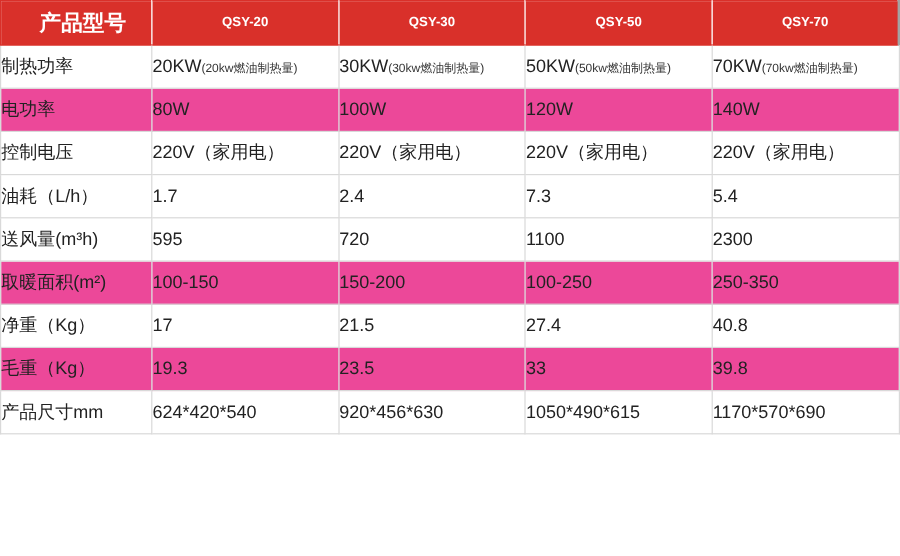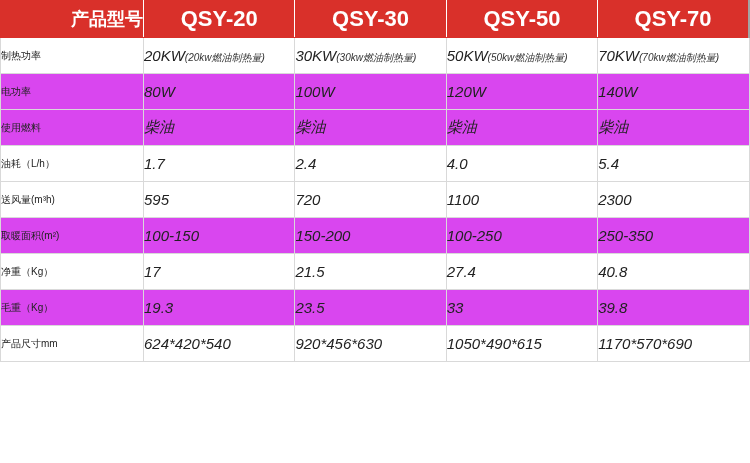--- a/index.html
+++ b/index.html
@@ -22,55 +22,54 @@
   table.spec-table th {
     border: 1px solid #d9d9d9;
     padding: 0;
     vertical-align: middle;
   }
   
   tr.header-row th {
     background: #d9302a;
     color: #ffffff;
     height: 36px;
-    font-size: 22px;
+    font-size: 11px;
     font-weight: bold;
     border: 1px solid #d9302a;
     border-right: 1px solid #ffffff;
   }
   tr.header-row th:last-child {
     border-right: 2px solid #a3a3a3;
   }
   tr.header-row th.label-col {
-    text-align: right;
-    padding-left: 28px;
+    text-align: center;
+    padding-left: 11px;
     font-size: 18px;
   }
   th.label-col, td.label-col {
     width: 114px;
   }
   td.label-col {
     text-align: left;
     padding-left: 12px;
-    font-size: 10px;
+    font-size: 15px;
     color: #222222;
     background: #ffffff;
   }
   td.value-col {
     padding-left: 12px;
     font-size: 15px;
     color: #222222;
     height: 35px;
-    font-style: italic;
   }
   tr.row-even td {
     background: #ffffff;
   }
   tr.row-odd td {
-    background: #d946ef;
+    background: #ec4899;
   }
   .small-note {
     font-size: 10px;
     color: #333333;
     letter-spacing: 0;
   }
   .val-main {
     font-size: 15px;
   }
 </style>
@@ -96,34 +95,34 @@
   </tr>
 
   <tr class="row-odd">
     <td class="label-col">电功率</td>
     <td class="value-col">80W</td>
     <td class="value-col">100W</td>
     <td class="value-col">120W</td>
     <td class="value-col">140W</td>
   </tr>
 
+  <tr class="row-even">
+    <td class="label-col">控制电压</td>
+    <td class="value-col">220V（家用电）</td>
+    <td class="value-col">220V（家用电）</td>
+    <td class="value-col">220V（家用电）</td>
+    <td class="value-col">220V（家用电）</td>
+  </tr>
 
-  <tr class="row-odd">
-    <td class="label-col">使用燃料</td>
-    <td class="value-col">柴油</td>
-    <td class="value-col">柴油</td>
-    <td class="value-col">柴油</td>
-    <td class="value-col">柴油</td>
-  </tr>
 
   <tr class="row-even">
     <td class="label-col">油耗（L/h）</td>
     <td class="value-col">1.7</td>
     <td class="value-col">2.4</td>
-    <td class="value-col">4.0</td>
+    <td class="value-col">7.3</td>
     <td class="value-col">5.4</td>
   </tr>
 
 
   <tr class="row-even">
     <td class="label-col">送风量(m³h)</td>
     <td class="value-col">595</td>
     <td class="value-col">720</td>
     <td class="value-col">1100</td>
     <td class="value-col">2300</td>

